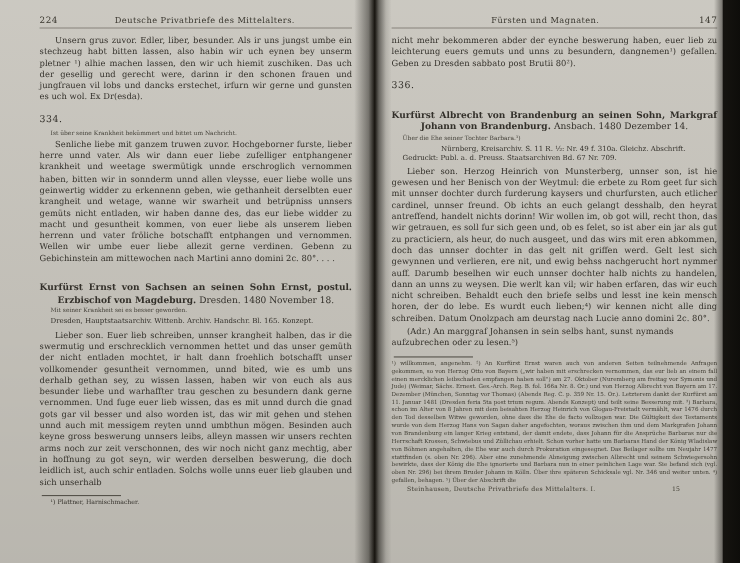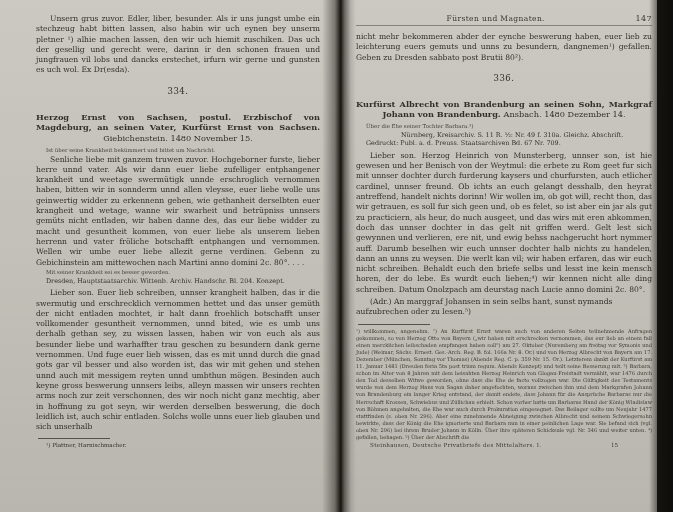--- a/index.html
+++ b/index.html
@@ -23,21 +23,21 @@
   .runhead{display:flex;align-items:baseline;font-size:7.5px;letter-spacing:.4px;
     border-bottom:.5px solid rgba(80,75,65,.55);padding-bottom:2px;margin-bottom:6px;color:#3a372f;}
   .runhead .pn{font-size:8px;}
   .runhead .rh{flex:1;text-align:center;}
 
   p{margin:0;}
   .body-par{font-size:7.6px;line-height:10.3px;text-align:justify;text-indent:14px;}
   .no-indent{text-indent:0;}
   .adr{font-size:7.6px;line-height:10.3px;text-indent:14px;margin-top:2px;}
 
-  .sec-num{text-align:center;font-size:8.5px;margin:10px 0 5px 0;letter-spacing:.5px;}
+  .sec-num{font-size:8.5px;margin:10px 0 5px 0;letter-spacing:.5px;}
   .letter-head{font-size:8.2px;line-height:10.6px;font-weight:bold;
     text-align:justify;text-align-last:center;margin-bottom:3px;margin-top:16px;}
   .letter-head .pd{font-weight:normal;}
   .regest{font-size:5.4px;line-height:7px;margin:1px 0 1px 10px;color:#45423a;}
   .archive{font-size:6.4px;line-height:8.4px;margin:0 0 3px 10px;}
 
   .fn-rule{width:72px;border-top:.5px solid #55524a;margin:6px 0 3px 2px;}
   .footnote{font-size:5.6px;line-height:7.4px;margin-left:10px;}
   .footnotes-block{font-size:5.1px;line-height:7.1px;text-align:justify;color:#3c392f;}
   .sigline{display:flex;font-size:5.6px;margin-top:1px;color:#3c392f;}
@@ -45,33 +45,37 @@
   .sigline .vp{margin-right:34px;}
 </style>
 </head>
 <body>
 
 <div id="scan">
   <div id="paper"></div>
   <div id="paper-texture"></div>
 
   <div class="page" id="left-page">
+    <div class="runhead">
+      <span class="pn">224</span>
+      <span class="rh">Deutsche Privatbriefe des Mittelalters.</span>
+    </div>
 
     <p class="body-par">Unsern grus zuvor. Edler, liber, besunder. Als ir uns jungst umbe ein stechzeug habt bitten lassen, also habin wir uch eynen bey unserm pletner ¹) alhie machen lassen, den wir uch hiemit zuschiken. Das uch der gesellig und gerecht were, darinn ir den schonen frauen und jungfrauen vil lobs und dancks erstechet, irfurn wir gerne und gunsten es uch wol.  Ex Dr(esda).</p>
 
     <div class="sec-num">334.</div>
-    <div class="letter-head">
-      <span>Herzog Ernst von Sachsen, postul. Erzbischof von Magdeburg, an seinen Vater, Kurfürst Ernst von Sachsen.</span>
-      <span class="pd">Giebichenstein. 1480 November 15.</span>
-    </div>
     <div class="regest">Ist über seine Krankheit bekümmert und bittet um Nachricht.</div>
     <p class="body-par">Senliche liebe mit ganzem truwen zuvor. Hochgeborner furste, lieber herre unnd vater. Als wir dann euer liebe zufelliger entphangener krankheit und weetage swermütigk unnde erschroglich vernommen haben, bitten wir in sonnderm unnd allen vleysse, euer liebe wolle uns geinwertig widder zu erkennenn geben, wie gethanheit derselbten euer krangheit und wetage, wanne wir swarheit und betrüpniss unnsers gemüts nicht entladen, wir haben danne des, das eur liebe widder zu macht und gesuntheit kommen, von euer liebe als unserem lieben herrenn und vater fröliche botschafft entphangen und vernommen. Wellen wir umbe euer liebe allezit gerne verdinen. Gebenn zu Gebichinstein am mittewochen nach Martini anno domini 2c. 80°. . . .</p>
 
+    <div class="letter-head">
+      <span>Kurfürst Ernst von Sachsen an seinen Sohn Ernst, postul. Erzbischof von Magdeburg.</span>
+      <span class="pd">Dresden. 1480 November 18.</span>
+    </div>
     <div class="regest">Mit seiner Krankheit sei es besser geworden.</div>
-    <div class="archive">Dresden, Hauptstaatsarchiv. Wittenb. Archiv. Handschr. Bl. 204. Konzept.</div>
+    <div class="archive">Dresden, Hauptstaatsarchiv. Wittenb. Archiv. Handschr. Bl. 165. Konzept.</div>
     <p class="body-par">Lieber son. Euer lieb schreiben, unnser krangheit halben, das ir die swermutig und erschrecklich vernommen hettet und das unser gemüth der nicht entladen mochtet, ir halt dann froehlich botschafft unser vollkomender gesuntheit vernommen, unnd bited, wie es umb uns derhalb gethan sey, zu wissen lassen, haben wir von euch als aus besunder liebe und warhaffter trau geschen zu besundern dank gerne vernommen. Und fuge euer lieb wissen, das es mit unnd durch die gnad gots gar vil besser und also worden ist, das wir mit gehen und stehen unnd auch mit messigem reyten unnd umbthun mögen. Besinden auch keyne gross beswerung unnsers leibs, alleyn massen wir unsers rechten arms noch zur zeit verschonnen, des wir noch nicht ganz mechtig, aber in hoffnung zu got seyn, wir werden derselben beswerung, die doch leidlich ist, auch schir entladen.  Solchs wolle unns euer lieb glauben und sich unserhalb</p>
 
     <div class="fn-rule"></div>
     <div class="footnote">¹) Plattner, Harnischmacher.</div>
   </div>
 
   <div class="page" id="right-page">
     <div class="runhead">
       <span class="rh">Fürsten und Magnaten.</span>
       <span class="pn">147</span>

